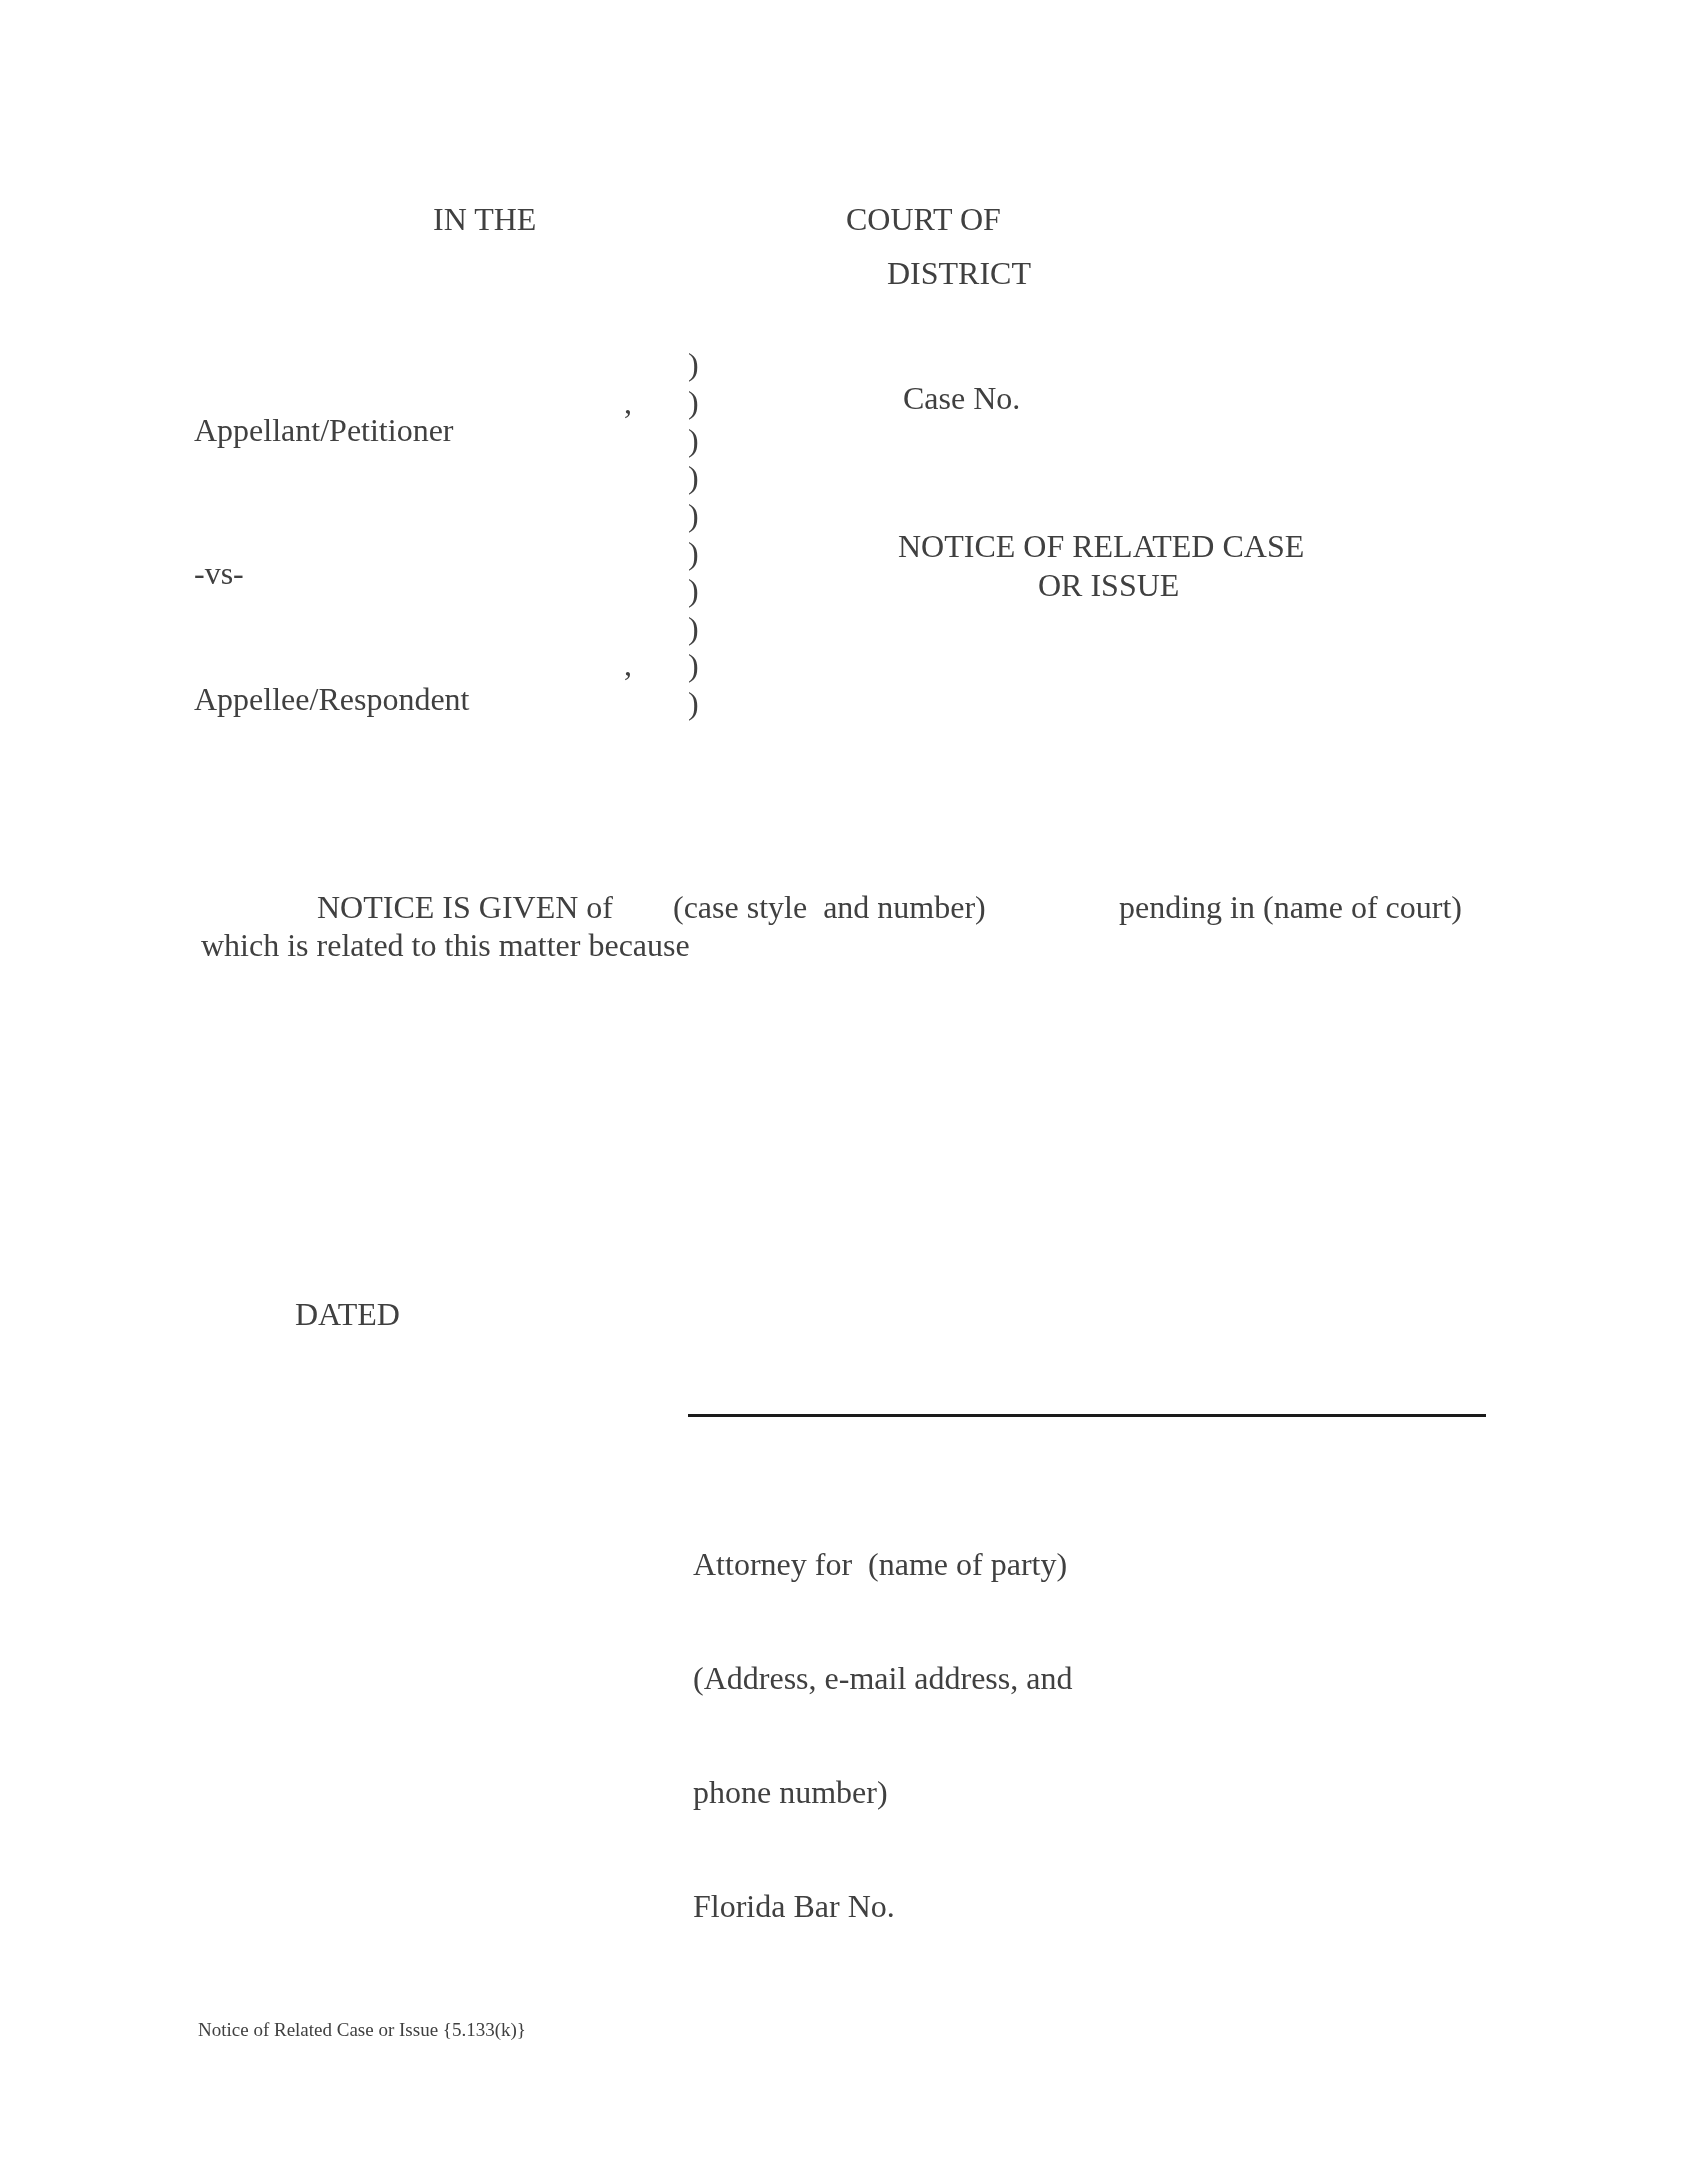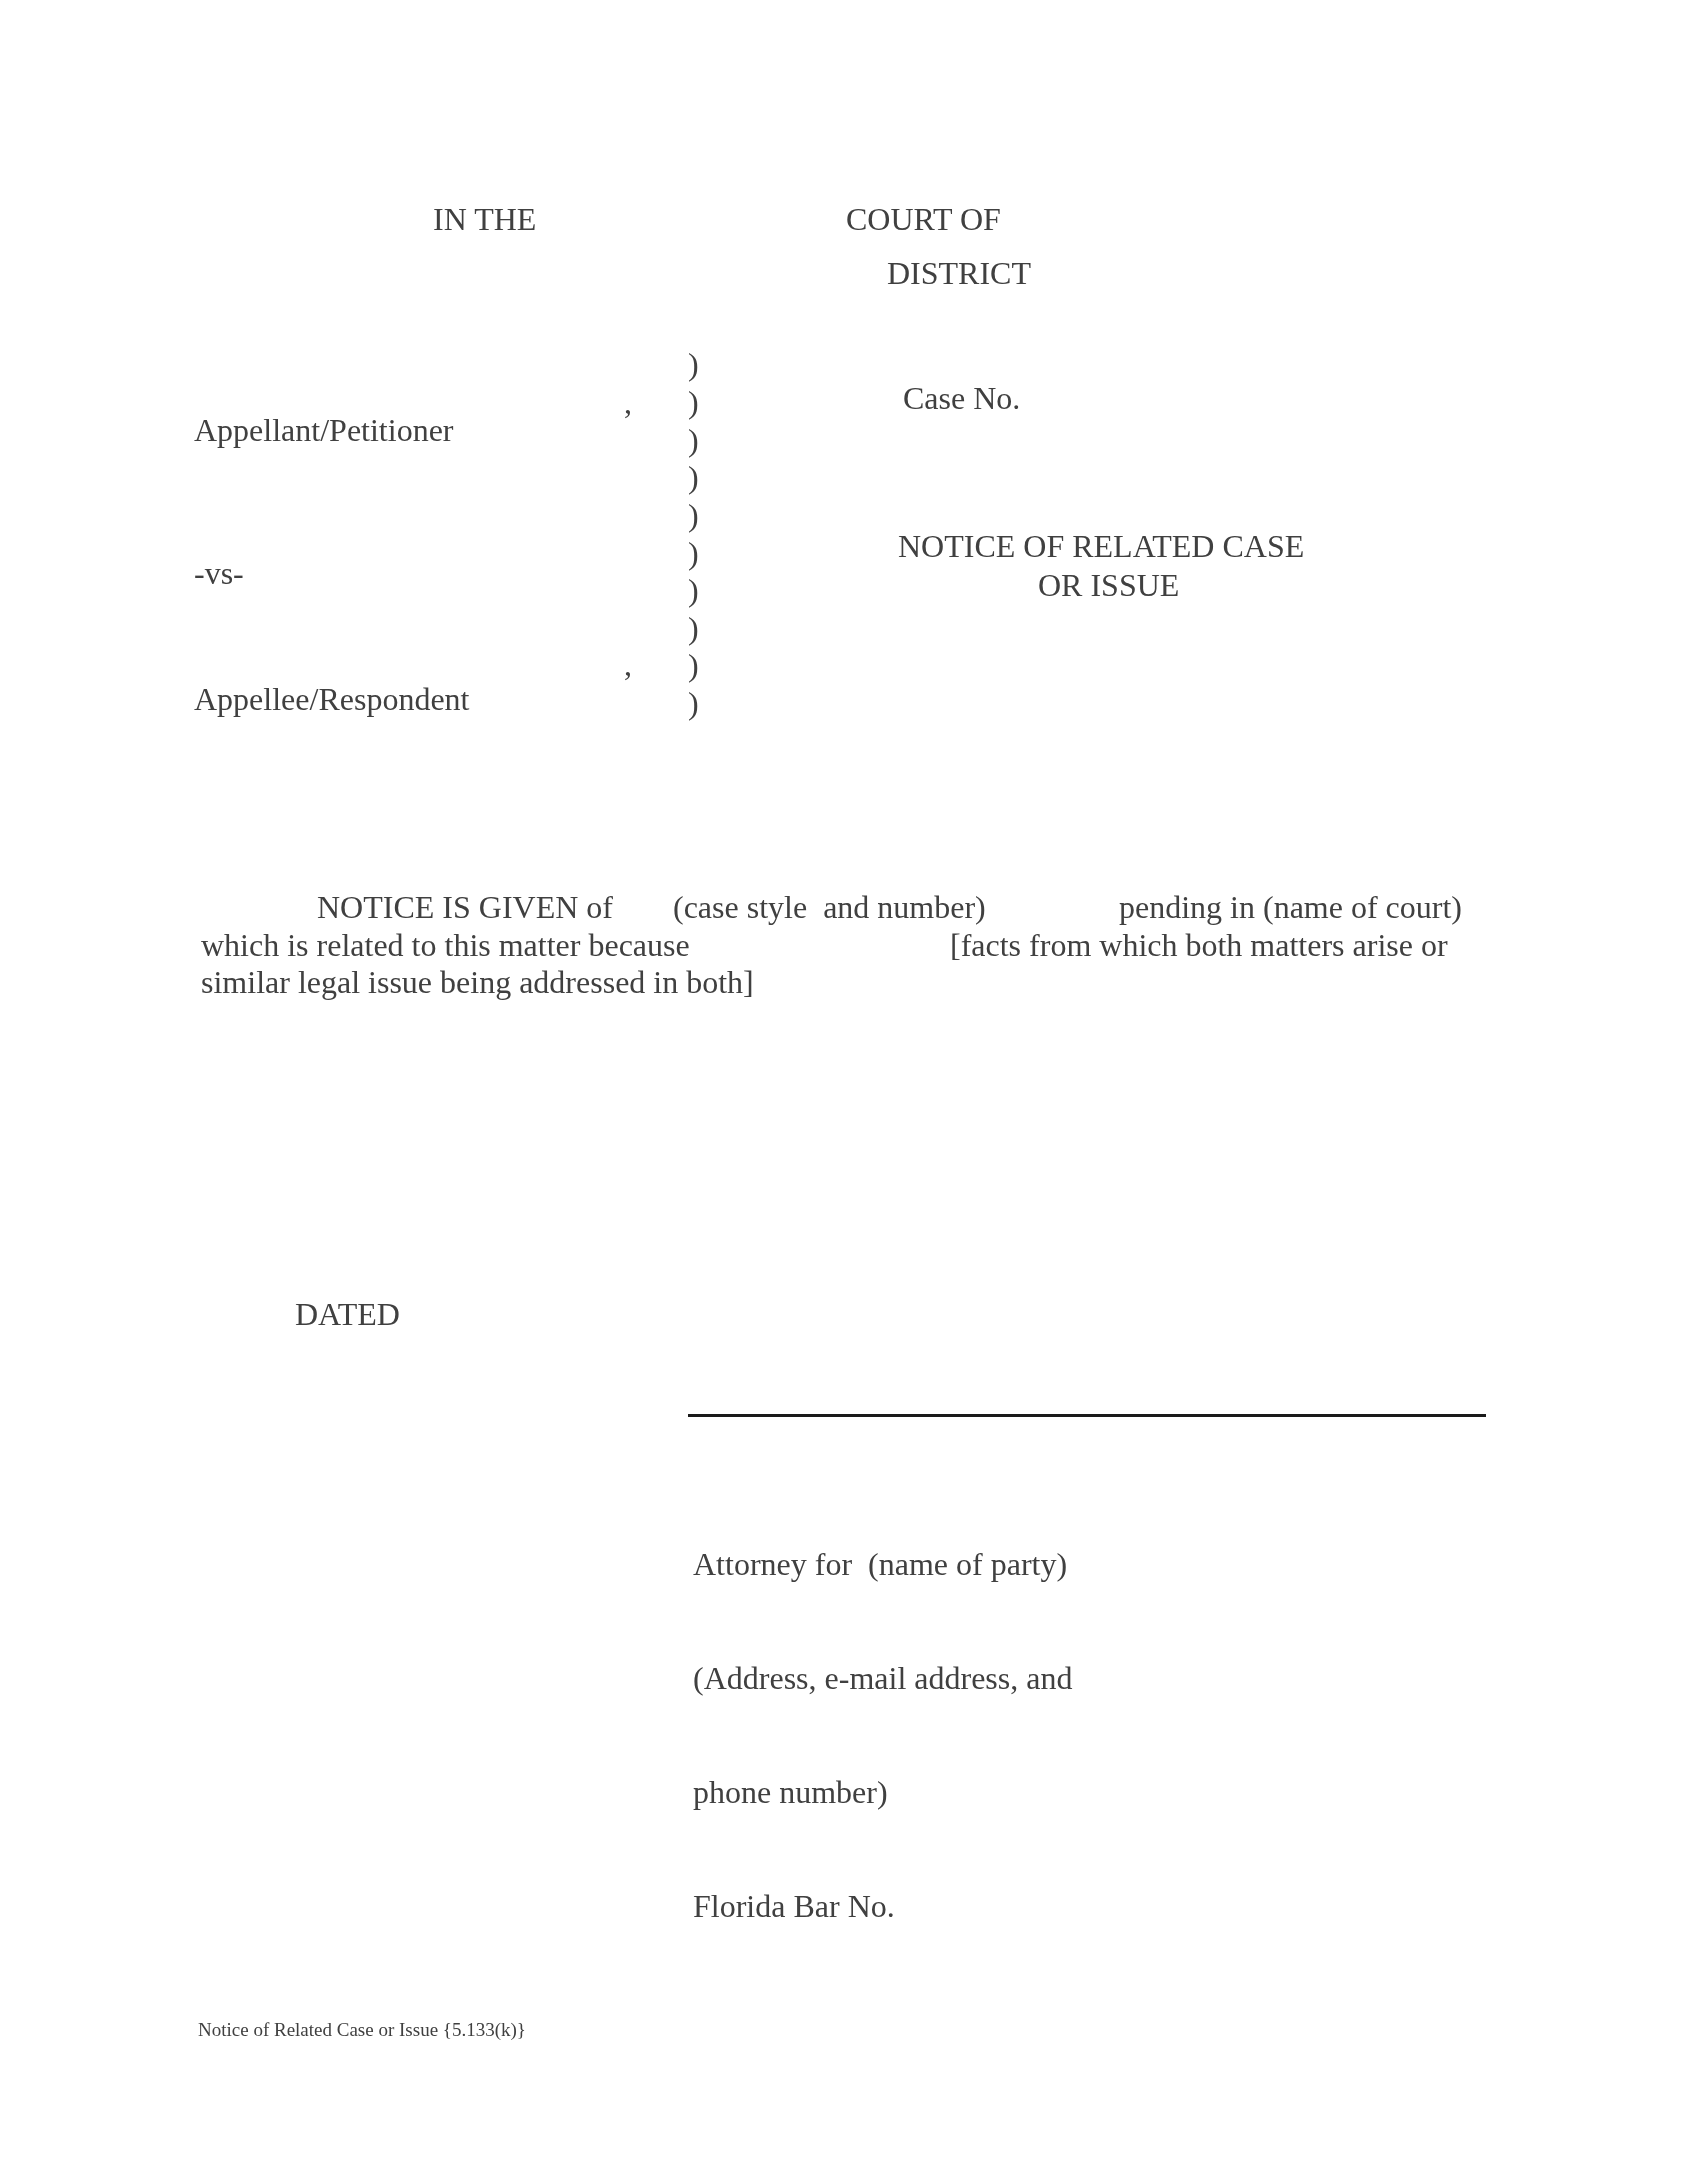--- a/index.html
+++ b/index.html
@@ -40,22 +40,20 @@
   </div>
 
   <div class="t" style="left:903px; top:382px;">Case No.</div>
   <div class="t" style="left:898px; top:530px;">NOTICE OF RELATED CASE</div>
   <div class="t" style="left:1038px; top:569px;">OR ISSUE</div>
 
   <div class="t" style="left:317px; top:891px;">NOTICE IS GIVEN of</div>
   <div class="t" style="left:673px; top:891px;">(case style  and number)</div>
   <div class="t" style="left:1119px; top:891px;">pending in (name of court)</div>
   <div class="t" style="left:201px; top:929px;">which is related to this matter because</div>
-  <div class="t" style="left:950px; top:929px;">[facts from which both matters arise or</div>
-  <div class="t" style="left:201px; top:966px;">similar legal issue being addressed in both]</div>
 
   <div class="t" style="left:295px; top:1298px;">DATED</div>
 
   <div class="sigline"></div>
 
   <div class="block" style="left:693px; top:1469px;">
     <div>Attorney for  (name of party)</div>
     <div>(Address, e-mail address, and</div>
     <div>phone number)</div>
     <div>Florida Bar No.</div>

